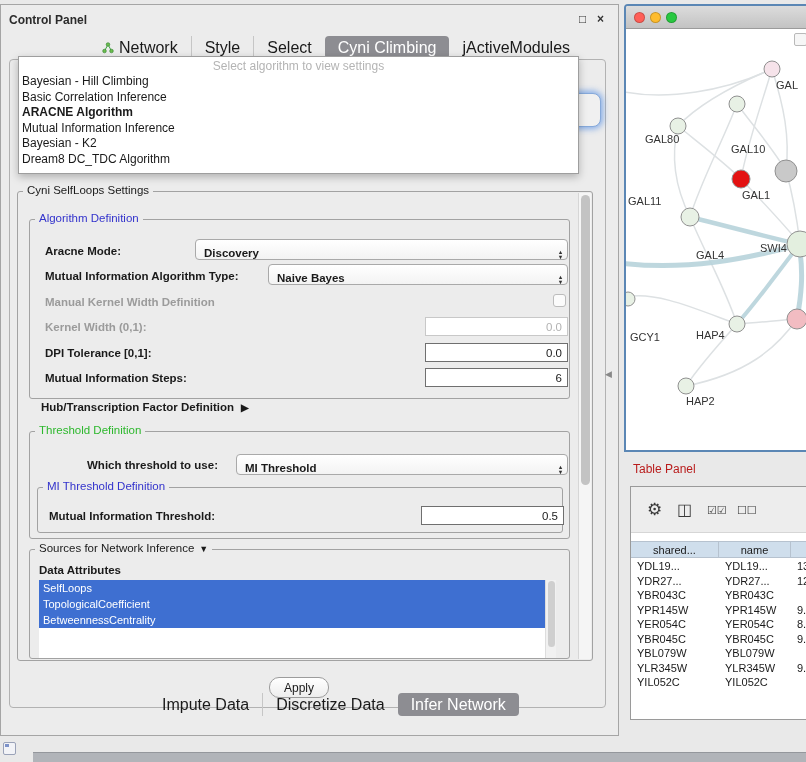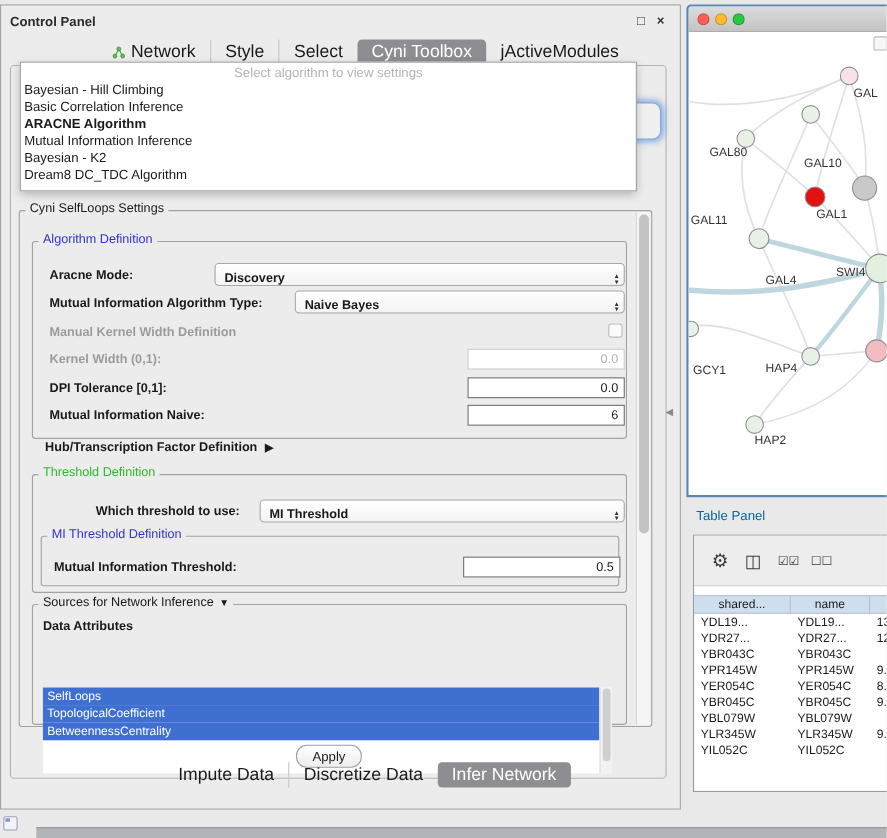--- a/index.html
+++ b/index.html
@@ -57,21 +57,21 @@
     background:linear-gradient(#ffffff,#ededed); font-size:12px; display:flex; align-items:center; }
   .collapse-arrow { position:absolute; font-size:9px; color:#888; }
   .net-window { position:absolute; left:624px; top:4px; width:236px; height:448px;
     border:2px solid #5b87b5; border-radius:4px 4px 0 0; background:#fff; overflow:hidden; }
   .net-titlebar { height:23px; background:linear-gradient(#dcdcdc,#c3c3c3); border-bottom:1px solid #9b9b9b; position:relative; }
   .light { position:absolute; top:6px; width:11px; height:11px; border-radius:50%; border:1px solid rgba(0,0,0,.2); }
   .net-content { position:relative; width:100%; height:419px; background:#fff; }
   .nlabel { position:absolute; font-size:11px; color:#333; white-space:nowrap; text-shadow:0 0 2px #fff; }
   .net-scrollbox { position:absolute; left:168px; top:4px; width:13px; height:13px;
     border:1px solid #b9b9b9; background:#f6f6f6; border-radius:2px; }
-  .tp-title { position:absolute; left:633px; top:462px; font-size:12px; color:#0369a1; }
+  .tp-title { position:absolute; left:633px; top:462px; font-size:12px; color:#b91c1c; }
   .table-win { position:absolute; left:630px; top:486px; width:192px; height:234px; background:#fff; border:1px solid #9a9a9a; }
   .tp-toolbar { position:absolute; left:0; top:0; width:100%; height:46px; background:#ededed; border-bottom:1px solid #d6d6d6; }
   .tp-icon { position:absolute; color:#3a3a3a; }
   .thead { position:absolute; left:0; top:54px; width:100%; height:17px; display:grid;
     grid-template-columns:88px 72px 1fr; background:#cfdeec; border-top:1px solid #b6c2cf; border-bottom:1px solid #b6c2cf; font-size:11px; }
   .thead div { display:flex; align-items:center; justify-content:center; border-right:1px solid #b6c2cf;
     overflow:hidden; white-space:nowrap; }
   .tbody { position:absolute; left:0; top:72px; width:100%; bottom:0; overflow:hidden; font-size:11px; }
   .trow { display:grid; grid-template-columns:88px 72px 1fr; height:14.5px; }
   .trow div { padding-left:6px; white-space:nowrap; overflow:hidden; line-height:14.5px; }
@@ -100,21 +100,21 @@
       </svg>
       <span>Network</span>
     </div>
     <div class="tab">
         <span>Style</span>
       </div>
     <div class="tab">
         <span>Select</span>
       </div>
     <div class="tab sel">
-        <span>Cyni Toolbox</span>
+        <span>Cyni Climbing</span>
       </div>
     <div class="tab">
         <span>jActiveModules</span>
       </div>
   </div>
 
   <div class="inner-panel"></div>
 
   <div class="focus-btn"></div>
 
@@ -158,21 +158,21 @@
 
   <div class="lbl dis" style="left:44px; top:291px;">Manual Kernel Width Definition</div>
   <div class="checkbox" style="left:552px; top:289px;"></div>
 
   <div class="lbl dis" style="left:44px; top:316px;">Kernel Width (0,1):</div>
   <div class="tfield dis" style="left:424px; top:312px; width:143px;">0.0</div>
 
   <div class="lbl" style="left:44px; top:342px;">DPI Tolerance [0,1]:</div>
   <div class="tfield" style="left:424px; top:338px; width:143px;">0.0</div>
 
-  <div class="lbl" style="left:44px; top:367px;">Mutual Information Naive:</div>
+  <div class="lbl" style="left:44px; top:367px;">Mutual Information Steps:</div>
   <div class="tfield" style="left:424px; top:363px; width:143px;">6</div>
 
   <div class="hub-row" style="left:40px; top:396px;">
     <span>Hub/Transcription Factor Definition</span>
     <span class="tri">▶</span>
   </div>
 
   <div class="groupbox" style="left:28px; top:426px; width:541px; height:108px;"></div>
   <div class="legend green" style="left:34px; top:419px;">Threshold Definition</div>
 
@@ -190,21 +190,21 @@
 
   <div class="lbl" style="left:48px; top:505px;">Mutual Information Threshold:</div>
   <div class="tfield" style="left:420px; top:501px; width:143px;">0.5</div>
 
   <div class="groupbox" style="left:28px; top:544px; width:541px; height:110px;"></div>
   <div class="legend bold" style="left:34px; top:537px;">
     <span>Sources for Network Inference</span><span class="src-tri">▼</span>
   </div>
   <div class="lbl" style="left:38px; top:559px;">Data Attributes</div>
 
-  <div class="attr-list" style="left:38px; top:575px; width:517px; height:78px;margin-top:45px;">
+  <div class="attr-list" style="left:38px; top:575px; width:517px; height:78px;">
     <div class="attr-items">
       <div class="attr-item">SelfLoops</div>
       <div class="attr-item">TopologicalCoefficient</div>
       <div class="attr-item">BetweennessCentrality</div>
     </div>
     <div class="attr-scroll">
         <div class="thumb"></div>
       </div>
   </div>
 

